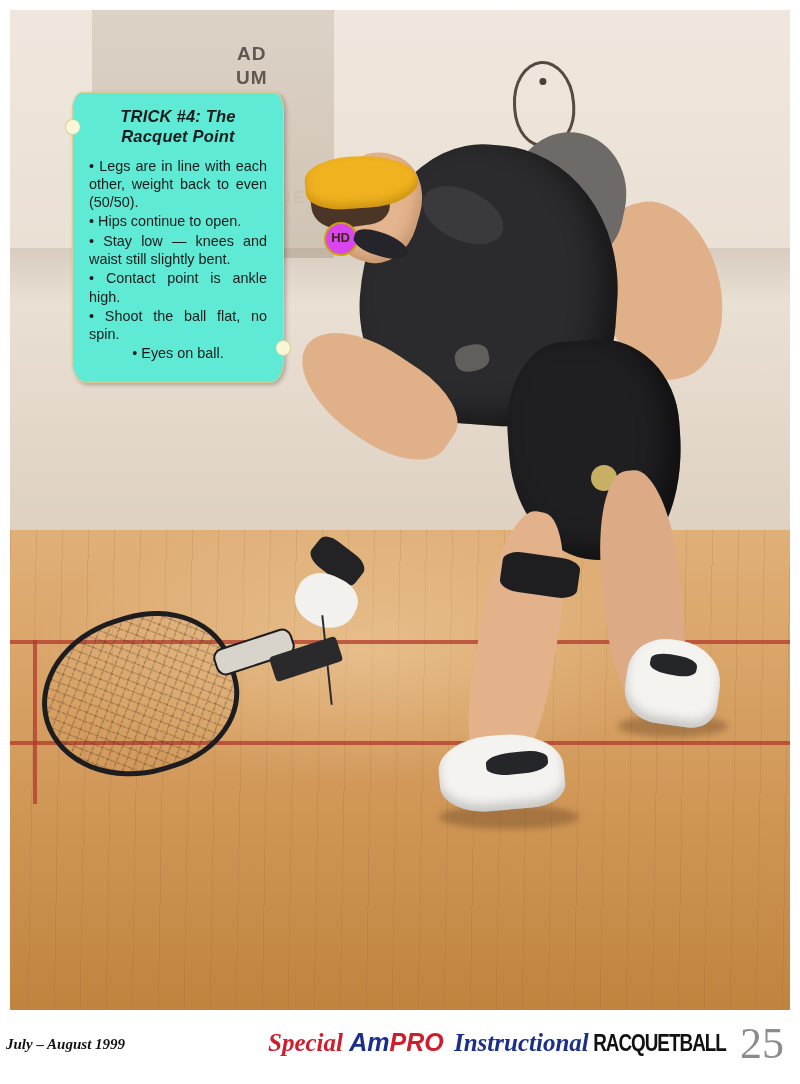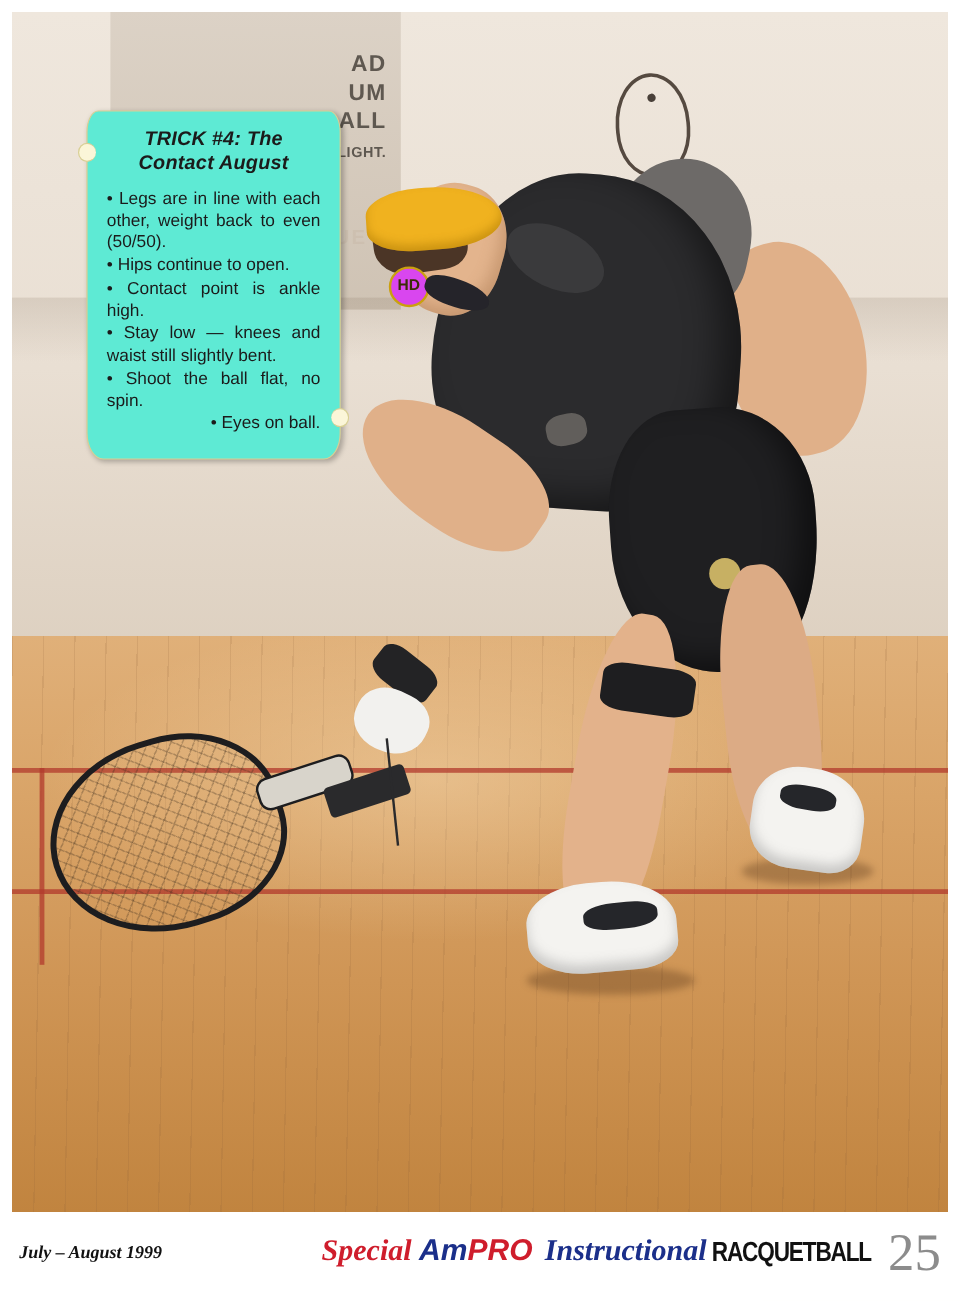--- a/index.html
+++ b/index.html
@@ -52,21 +52,21 @@
     position: absolute;
     left: 22%;
     top: 6%;
     width: 18%;
     height: 22%;
     color: #4a443d;
     font-weight: bold;
     font-size: 19px;
     letter-spacing: 1px;
     line-height: 1.25;
-    text-align: right;
+    text-align: center;
     opacity: .85;
     font-family: "Liberation Sans", sans-serif;
   }
   .wall-ad small { font-size: 12px; letter-spacing: .5px; }
   .wall-ghost {
     position: absolute;
     left: 27%;
     top: 33%;
     color: #cbbcab;
     font-size: 17px;
@@ -385,34 +385,34 @@
   .callout ul {
     margin: 0;
     padding: 0;
     list-style: none;
     font-size: 14.4px;
     line-height: 1.27;
     text-align: justify;
   }
   .callout li { margin: 0 0 1px 0; }
   .callout li:before { content: "• "; }
-  .callout li.centered { text-align: right; }
+  .callout li.centered { text-align: center; }
 
   
   .footer {
     position: absolute;
     left: 0;
     bottom: 0;
     width: 800px;
     height: 74px;
     background: #ffffff;
   }
   .footer-date {
     position: absolute;
-    left: 16px;
+    left: 6px;
     top: 26px;
     font-family: "Liberation Serif", serif;
     font-style: italic;
     font-weight: bold;
     font-size: 15px;
     color: #111;
   }
   .footer-center {
     position: absolute;
     left: 268px;
@@ -511,27 +511,27 @@
 
       <div class="racquet-head"></div>
       <div class="racquet-throat"></div>
       <div class="racquet-grip"></div>
       <div class="racquet-strap"></div>
     </div>
 
     <div class="callout">
       <h2>
         <span>TRICK #4: The</span><br>
-        <span>Contact August</span>
+        <span>Racquet Point</span>
       </h2>
       <ul>
         <li>Legs are in line with each other, weight back to even (50/50).</li>
         <li>Hips continue to open.</li>
+        <li>Stay low — knees and waist still slightly bent.</li>
         <li>Contact point is ankle high.</li>
-        <li>Stay low — knees and waist still slightly bent.</li>
         <li>Shoot the ball flat, no spin.</li>
         <li class="centered">Eyes on ball.</li>
       </ul>
     </div>
 
   </div>
 
   <div class="footer">
     <div class="footer-date">July – August 1999</div>
     <div class="footer-center">

